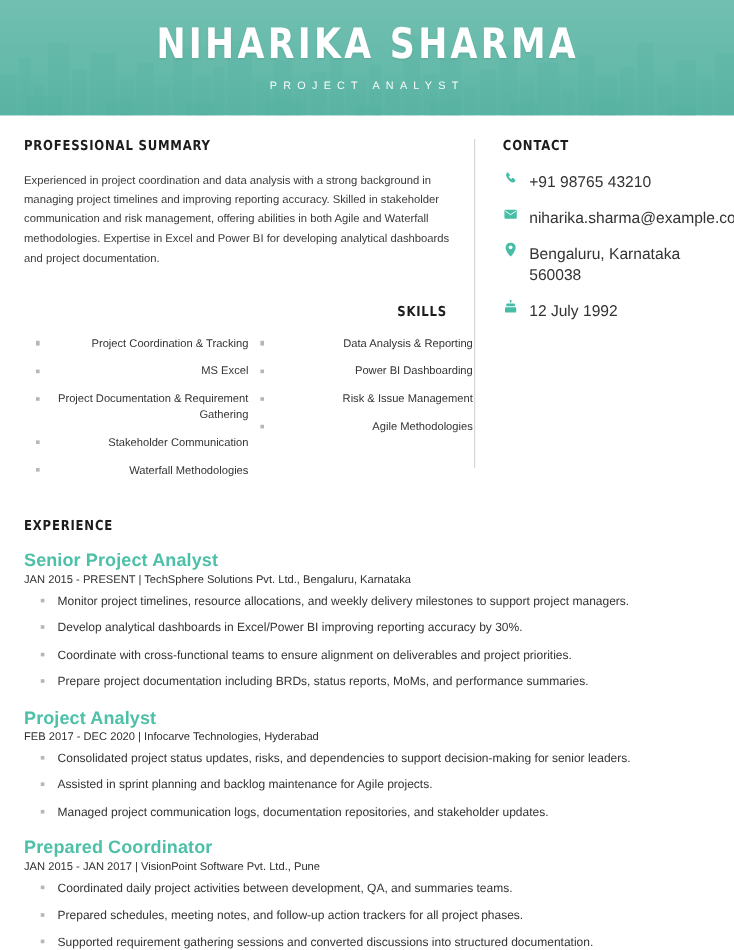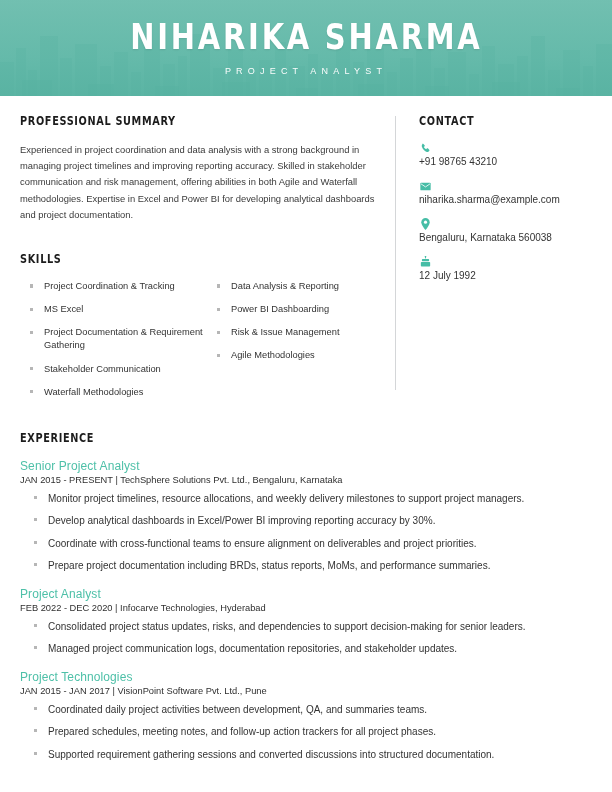--- a/index.html
+++ b/index.html
@@ -107,40 +107,39 @@
   
   .contact-list {
     list-style: none;
     margin: 0;
     padding: 0;
   }
   .contact-item {
     display: flex;
     align-items: flex-start;
     margin-bottom: 12px;
-    font-size: 10px;
+    font-size: 13px;
     color: #333333;
     line-height: 1.35;
-    flex-direction: column;
   }
   .contact-icon {
     width: 13px;
     min-width: 13px;
     height: 12px;
     margin-right: 9px;
     display: flex;
     align-items: center;
     justify-content: center;
     color: #46bda6;
   }
   .contact-icon svg { display: block; }
   .contact-value { padding-top: 0.5px; }
 
   
-  .skills-wrap { margin-top: 29px; }
+  .skills-wrap { margin-top: 29px; text-align: right; }
   .skills-cols {
     display: flex;
     margin-top: 2px;
   }
   .skill-col { width: 187px; }
   .skill-col.right { padding-left: 0px; }
   .skill-list {
     list-style: none;
     margin: 0;
     padding: 0;
@@ -162,22 +161,22 @@
     width: 3.2px;
     height: 3.2px;
     background: #b6b6b6;
   }
   .skill-item.spacer-after { }
 
   
   .experience-wrap { margin-top: 22px; }
   .job { margin-bottom: 14px; }
   .job-title {
-    font-size: 12px;
-    font-weight: normal;
+    font-size: 15px;
+    font-weight: bold;
     color: #4ec0a8;
     margin: 0 0 2px 0;
     letter-spacing: 0.1px;
   }
   .job-meta {
     font-size: 9.3px;
     color: #2f2f2f;
     margin: 0 0 7px 0;
   }
   .job-bullets {
@@ -373,29 +372,30 @@
       <ul class="job-bullets">
         <li class="job-bullet">Monitor project timelines, resource allocations, and weekly delivery milestones to support project managers.</li>
         <li class="job-bullet">Develop analytical dashboards in Excel/Power BI improving reporting accuracy by 30%.</li>
         <li class="job-bullet">Coordinate with cross-functional teams to ensure alignment on deliverables and project priorities.</li>
         <li class="job-bullet">Prepare project documentation including BRDs, status reports, MoMs, and performance summaries.</li>
       </ul>
     </div>
 
     <div class="job">
       <div class="job-title">Project Analyst</div>
-      <div class="job-meta">FEB 2022 - DEC 2020  |  Infocarve Technologies, Hyderabad</div>
+      <div class="job-meta">FEB 2017 - DEC 2020  |  Infocarve Technologies, Hyderabad</div>
       <ul class="job-bullets">
         <li class="job-bullet">Consolidated project status updates, risks, and dependencies to support decision-making for senior leaders.</li>
+        <li class="job-bullet">Assisted in sprint planning and backlog maintenance for Agile projects.</li>
         <li class="job-bullet">Managed project communication logs, documentation repositories, and stakeholder updates.</li>
       </ul>
     </div>
 
     <div class="job">
-      <div class="job-title">Project Technologies</div>
+      <div class="job-title">Prepared Coordinator</div>
       <div class="job-meta">JAN 2015 - JAN 2017  |  VisionPoint Software Pvt. Ltd., Pune</div>
       <ul class="job-bullets">
         <li class="job-bullet">Coordinated daily project activities between development, QA, and summaries teams.</li>
         <li class="job-bullet">Prepared schedules, meeting notes, and follow-up action trackers for all project phases.</li>
         <li class="job-bullet">Supported requirement gathering sessions and converted discussions into structured documentation.</li>
 
       </ul>
     </div>
 
   </div>

